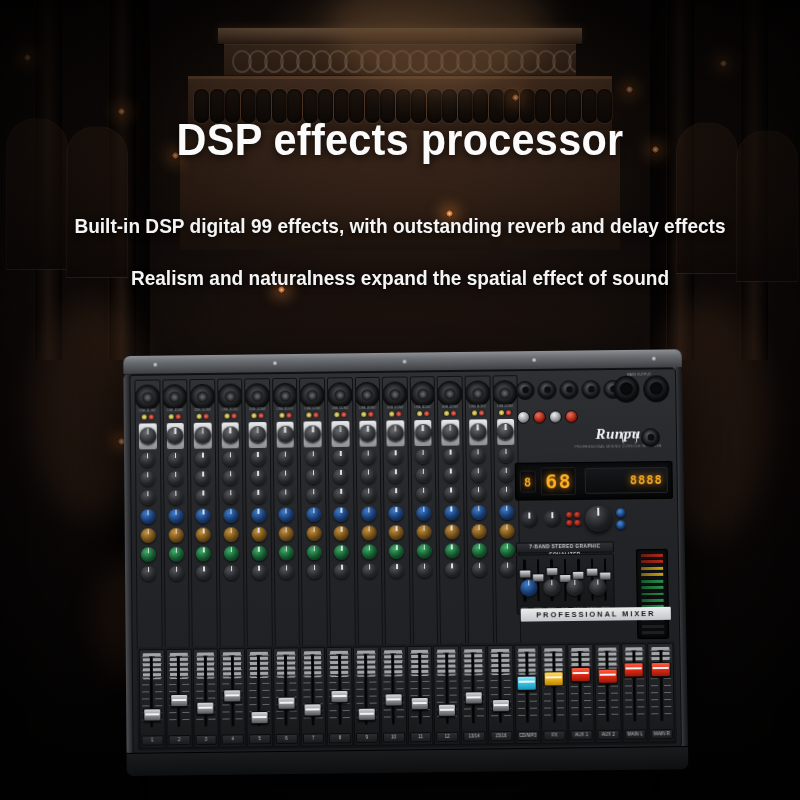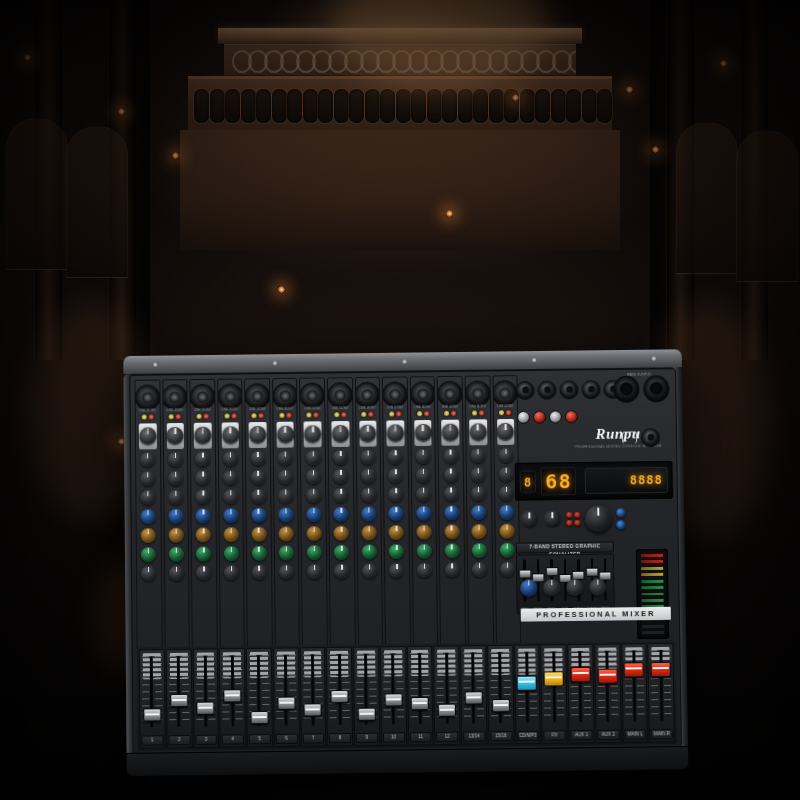--- a/index.html
+++ b/index.html
@@ -313,20 +313,25 @@
     <div class="lamp" style="left:512px;top:94px"></div>
     <div class="lamp" style="left:626px;top:86px"></div>
     <div class="lamp" style="left:652px;top:146px"></div>
     <div class="lamp" style="left:720px;top:60px"></div>
     <div class="lamp" style="left:446px;top:210px"></div>
     <div class="lamp" style="left:278px;top:286px"></div>
     <div class="lamp" style="left:118px;top:438px"></div>
   </div>
   <div class="vig"></div>
 
+  <div class="txtwrap">
+    <div class="headline">DSP effects processor</div>
+    <div class="sub1">Built-in DSP digital 99 effects, with outstanding reverb and delay effects</div>
+    <div class="sub2">Realism and naturalness expand the spatial effect of sound</div>
+  </div>
 
   <div class="mixer">
     <div class="chassis"></div>
     <div class="toprail" id="toprail">
         <div class="screw" style="left: 30px;"></div>
         <div class="screw" style="left: 150px;"></div>
         <div class="screw" style="left: 280px;"></div>
         <div class="screw" style="left: 410px;"></div>
         <div class="screw" style="left: 530px;"></div>
       </div>

